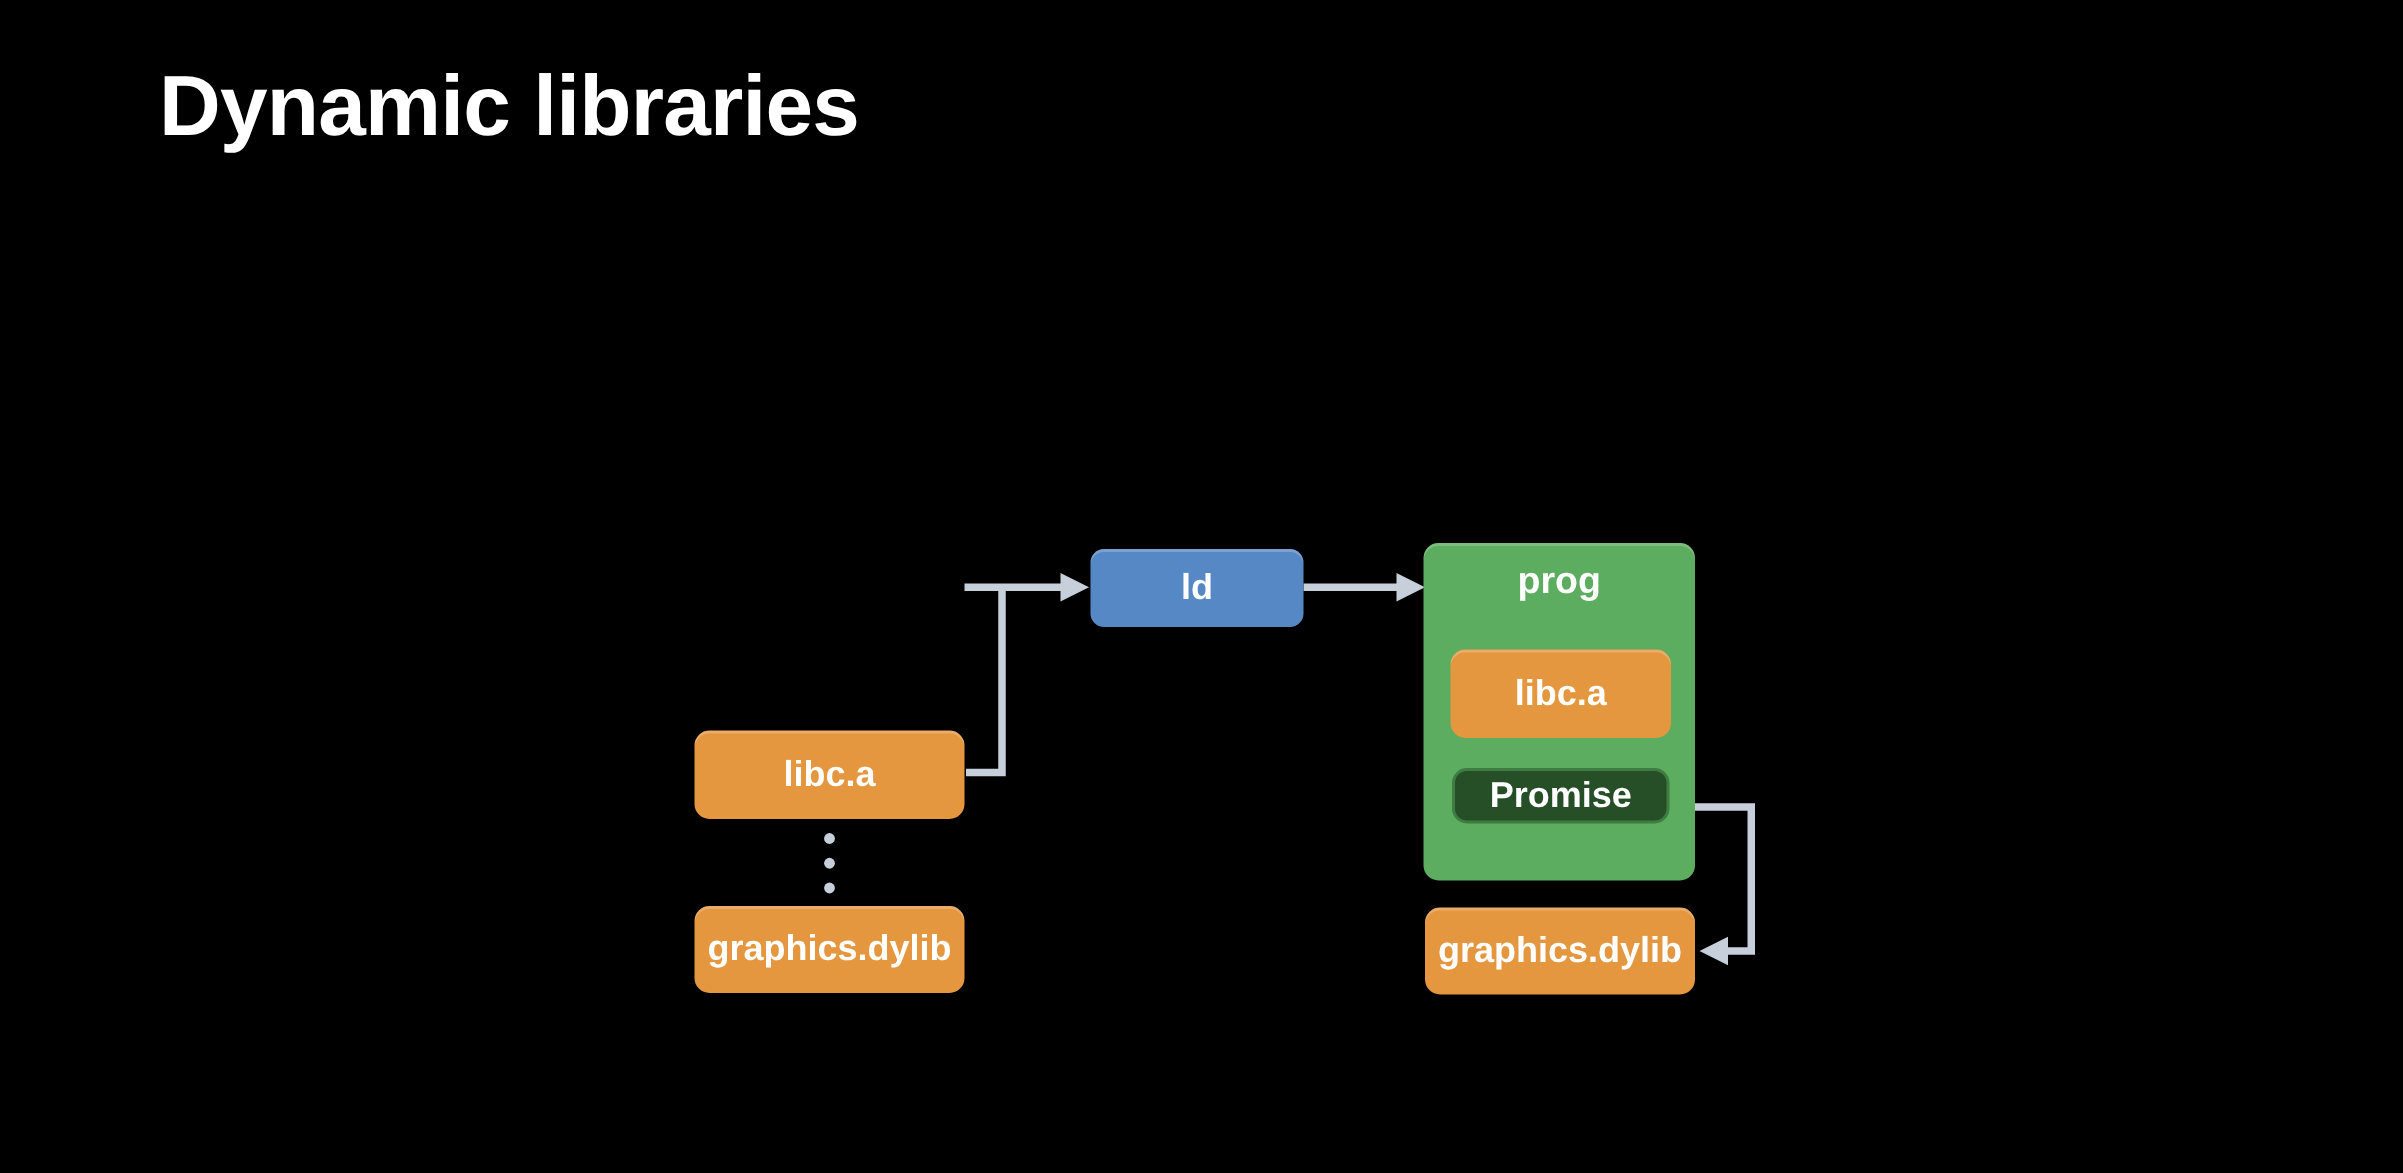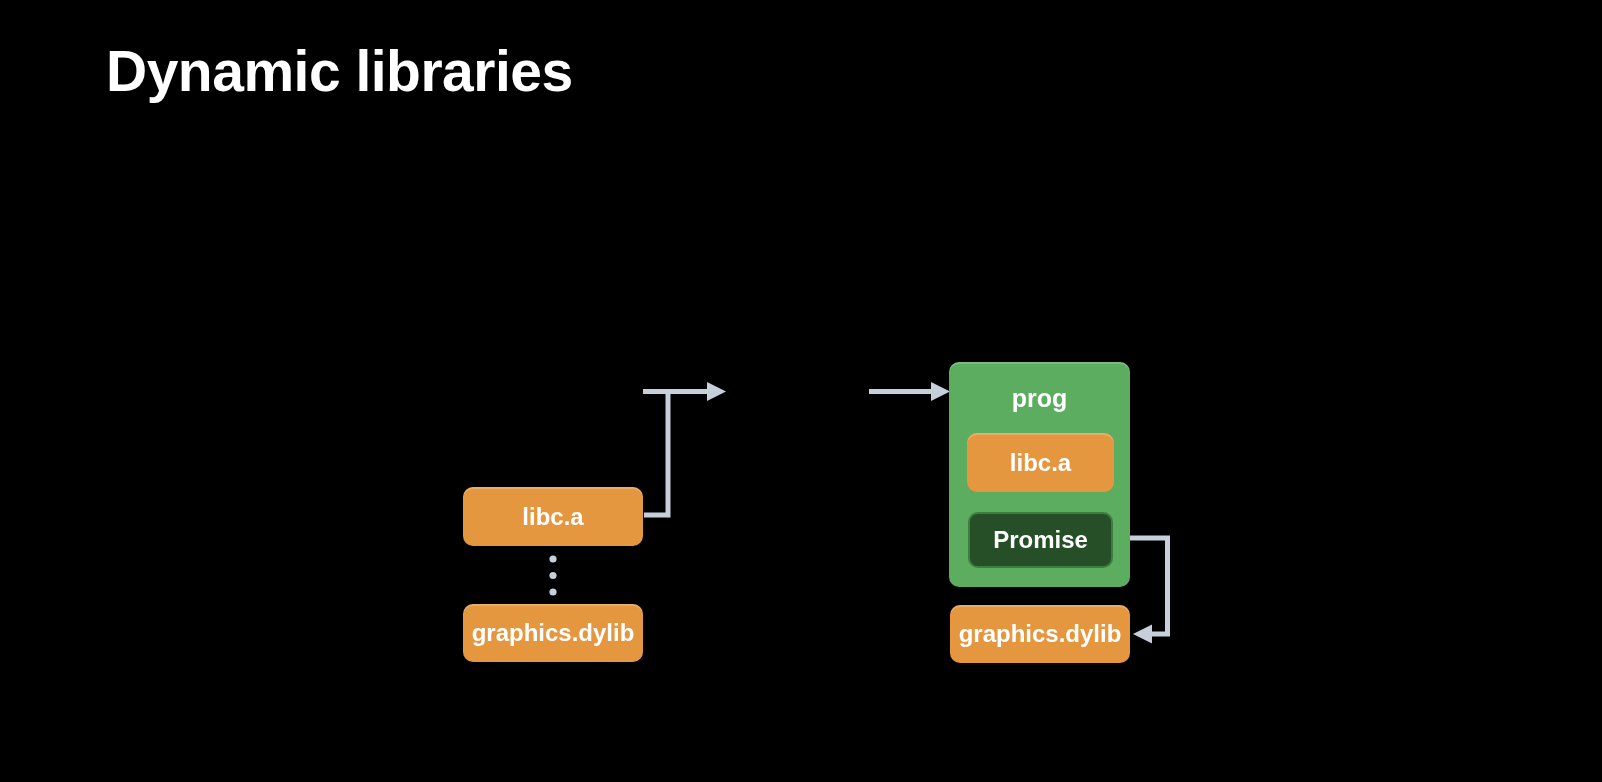--- a/index.html
+++ b/index.html
@@ -76,32 +76,32 @@
   .box-green {
     background: var(--green);
     box-shadow: inset 0 2px 0 rgba(255,255,255,0.20);
     align-items: flex-start;
   }
   .box-darkgreen {
     background: var(--dark-green);
     border: 2px solid var(--promise-border);
   }
   .prog-title {
-    padding-top: 22px;
+    padding-top: 11px;
     font-size: 25px;
     font-weight: 600;
   }
 
   .n-progo    { left: 463px; top: 363px; width: 180px; height: 57px; }
   .n-libca    { left: 463px; top: 487px; width: 180px; height: 59px; }
   .n-gdylib-l { left: 463px; top: 604px; width: 180px; height: 58px; }
   .n-ld       { left: 727px; top: 366px; width: 142px; height: 52px; }
   .n-prog     { left: 949px; top: 362px; width: 181px; height: 225px; }
   .n-libca2   { left: 967px; top: 433px; width: 147px; height: 59px; }
-  .n-promise  { left: 968px; top: 512px; width: 145px; height: 56px; }
+  .n-promise  { left: 968px; top: 512px; width: 145px; height: 37px; }
   .n-gdylib-r { left: 950px; top: 605px; width: 180px; height: 58px; }
 </style>
 </head>
 <body>
 
 <div class="slide">
 
   <header class="slide-header">
     <h1 class="title">Dynamic libraries</h1>
   </header>
@@ -129,20 +129,23 @@
 
 
     <div class="box box-orange n-libca">
       <span>libc.a</span>
     </div>
 
     <div class="box box-orange n-gdylib-l">
       <span>graphics.dylib</span>
     </div>
 
+    <div class="box box-blue n-ld">
+      <span>ld</span>
+    </div>
 
     <div class="box box-orange n-libca2">
       <span>libc.a</span>
     </div>
 
     <div class="box box-darkgreen n-promise">
       <span>Promise</span>
     </div>
 
     <div class="box box-orange n-gdylib-r">

